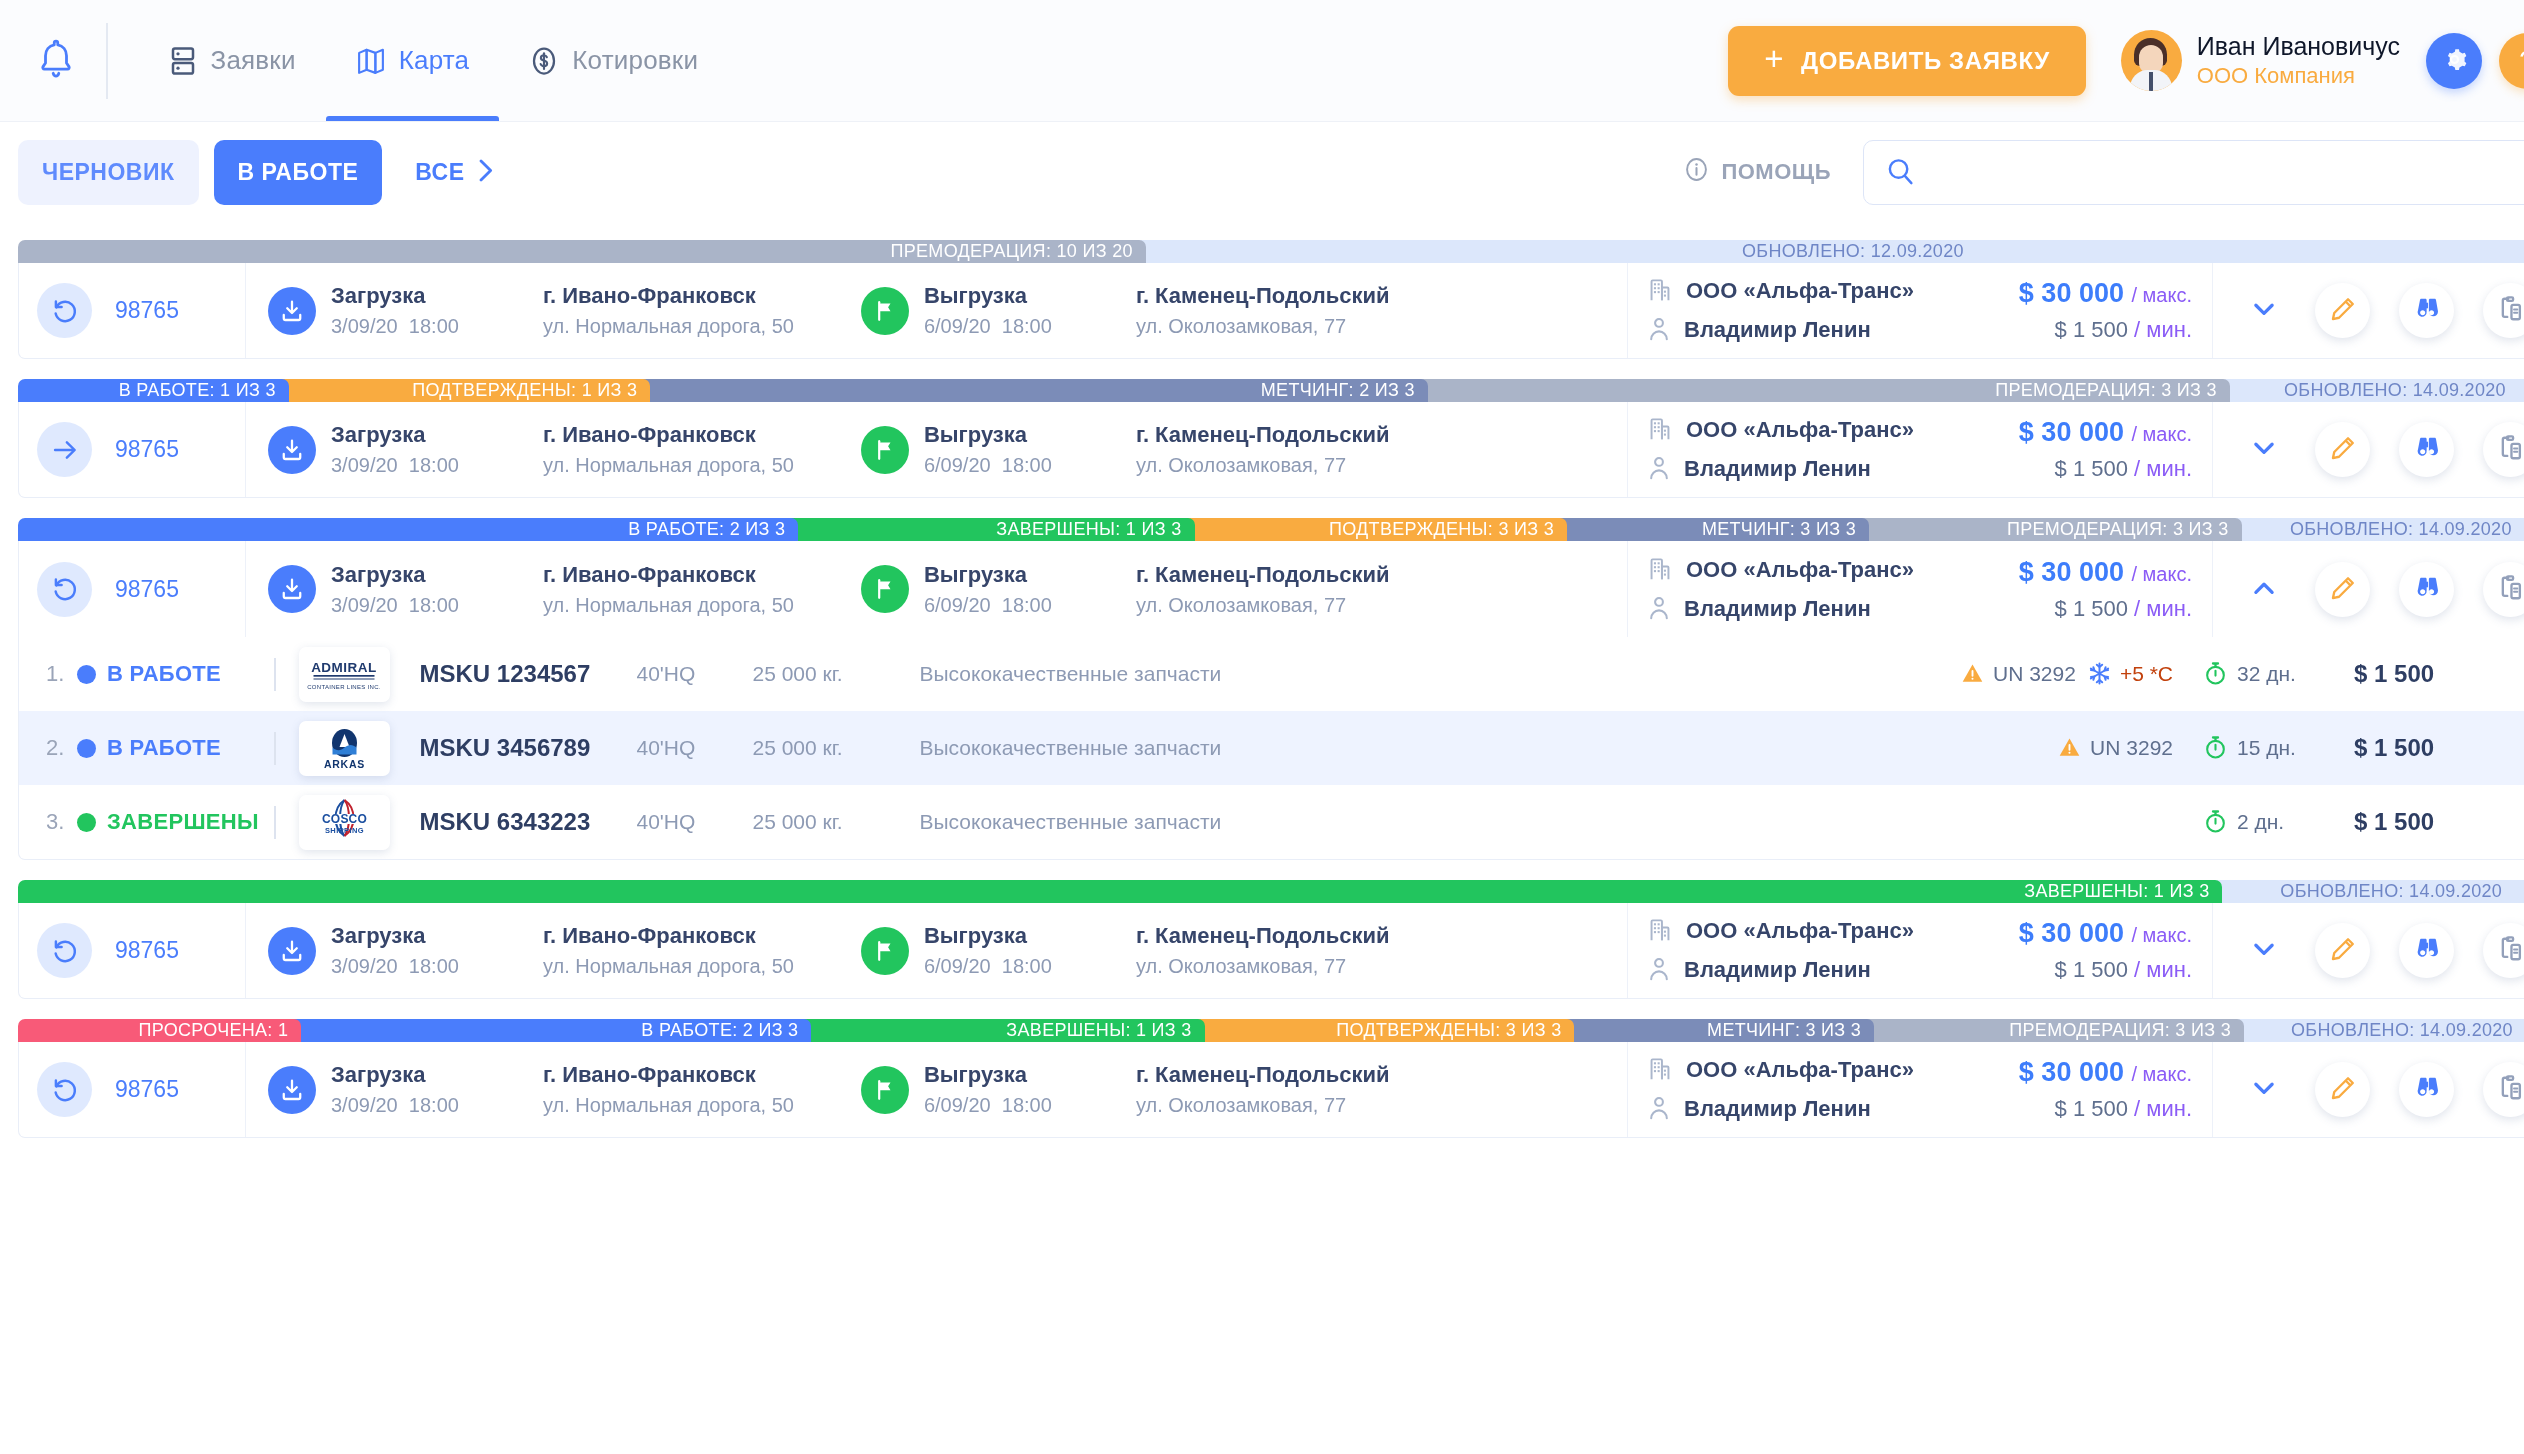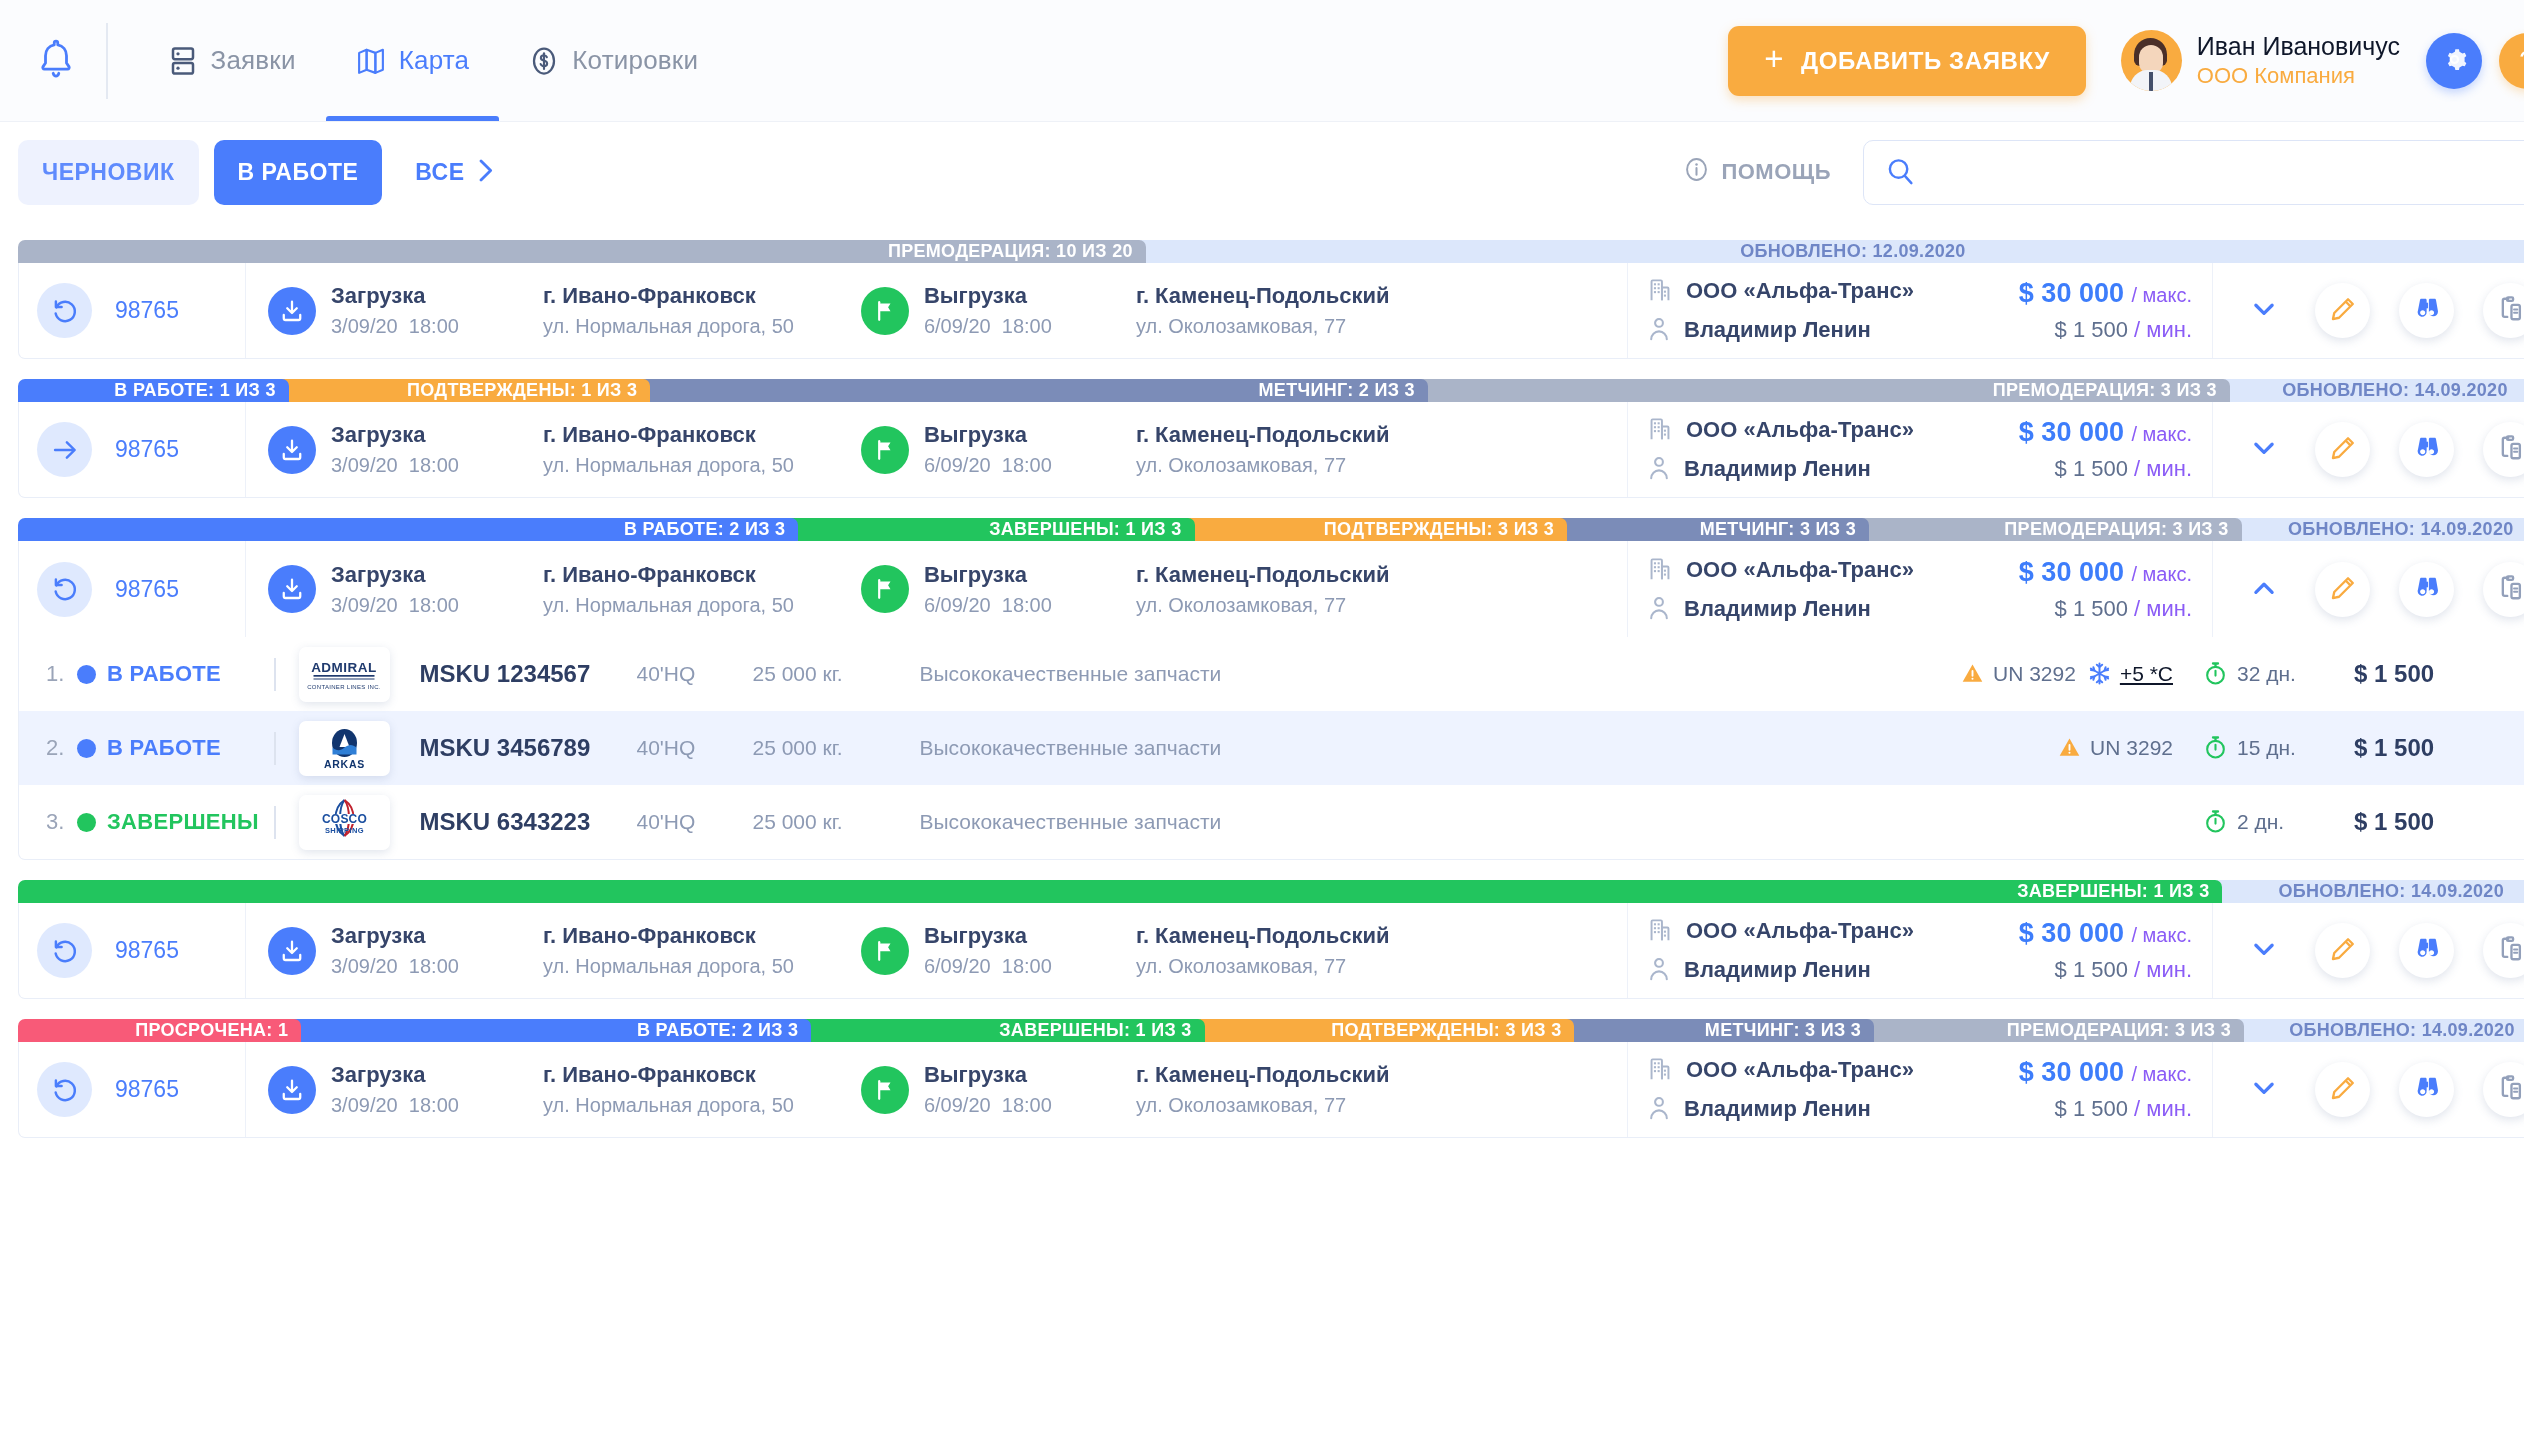--- a/index.html
+++ b/index.html
@@ -96,21 +96,21 @@
   
   .list { padding: 6px 18px 0 18px; }
   .card { margin-bottom: 8px; }
 
   .statusbar {
     display:flex; height: 35px; align-items:stretch;
     border-radius: 7px 7px 0 0; overflow: hidden;
   }
   .seg {
     display:flex; align-items:center; justify-content:flex-end;
-    padding: 0 13px; font-size: 18px; font-weight: bold; color:#fff;
+    padding: 0 13px; font-size: 18px; font-weight: normal; color:#fff;
     letter-spacing: 0.3px; white-space: nowrap;
     border-radius: 0 7px 0 0; margin-left: -7px; position: relative; margin-top: 12px;
   }
   .seg:first-child { margin-left: 0; border-radius: 7px 7px 0 0; }
   .seg.updated { color:#6f86c6; background:#dce7fb; justify-content:center; }
 
   .row {
     display:flex; align-items:stretch; background:#fff;
     border: 1px solid #e9eef8; border-top:none;
     border-radius: 0 0 7px 7px; min-height: 96px;
@@ -177,21 +177,21 @@
     box-shadow: 0 2.5px 8px rgba(100,120,160,.18);
     display:flex; align-items:center; justify-content:center; flex:none;
   }
   .sub-cont { font-size: 24px; font-weight:bold; color:#2e3e63; margin-left: 30px; width: 217px; flex:none; }
   .sub-type { font-size: 21px; color:#8d9ab4; width: 116px; flex:none; }
   .sub-weight { font-size: 21px; color:#8d9ab4; width: 167px; flex:none; }
   .sub-cargo { font-size: 21px; color:#8d9ab4; flex: 1; }
   .sub-flags { display:flex; align-items:center; gap: 11px; width: 353px; justify-content:flex-end; flex:none; }
   .flag { display:flex; align-items:center; gap: 8px; }
   .flag-txt { font-size: 21px; color:#5f6f8e; white-space:nowrap; }
-  .flag-txt.temp { color:#0f172a;text-decoration:underline; }
+  .flag-txt.temp { color:#c2410c; }
   .sub-eta { display:flex; align-items:center; gap: 9px; width: 151px; margin-left: 30px; flex:none; }
   .eta-txt { font-size: 21px; color:#5f6f8e; white-space:nowrap; }
   .sub-price { font-size: 24px; font-weight:bold; color:#2e3e63; width: 212px; flex:none; }
 </style>
 </head>
 <body>
 
 <div class="header">
   <div class="bell-wrap">
     <span>

